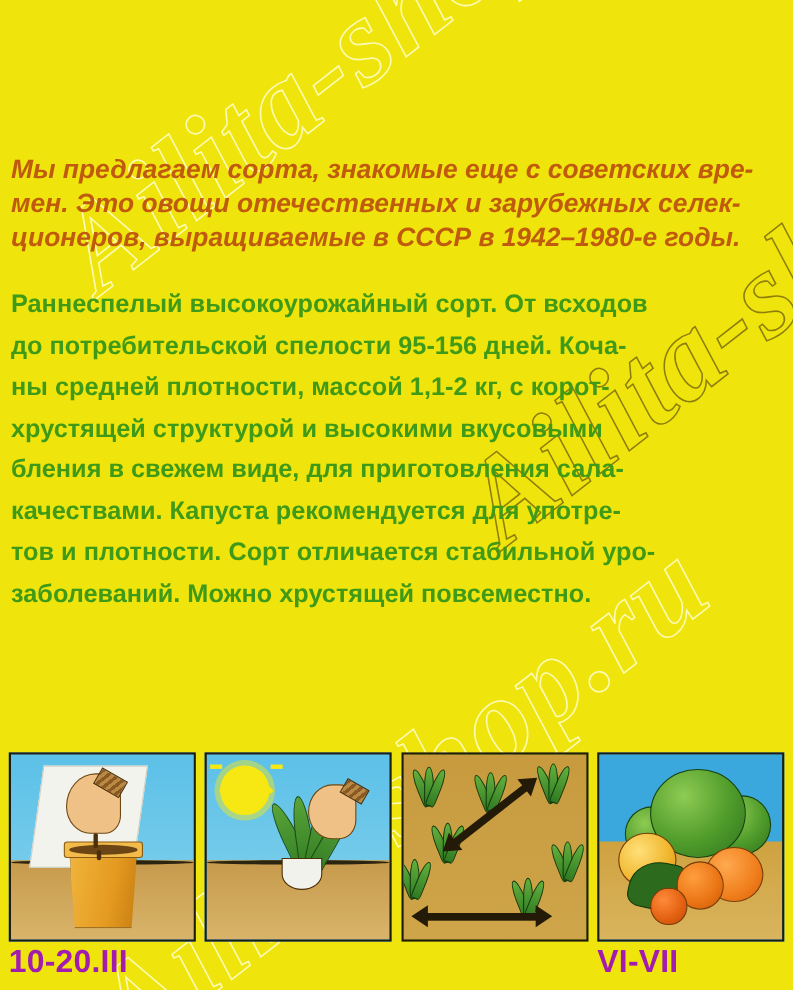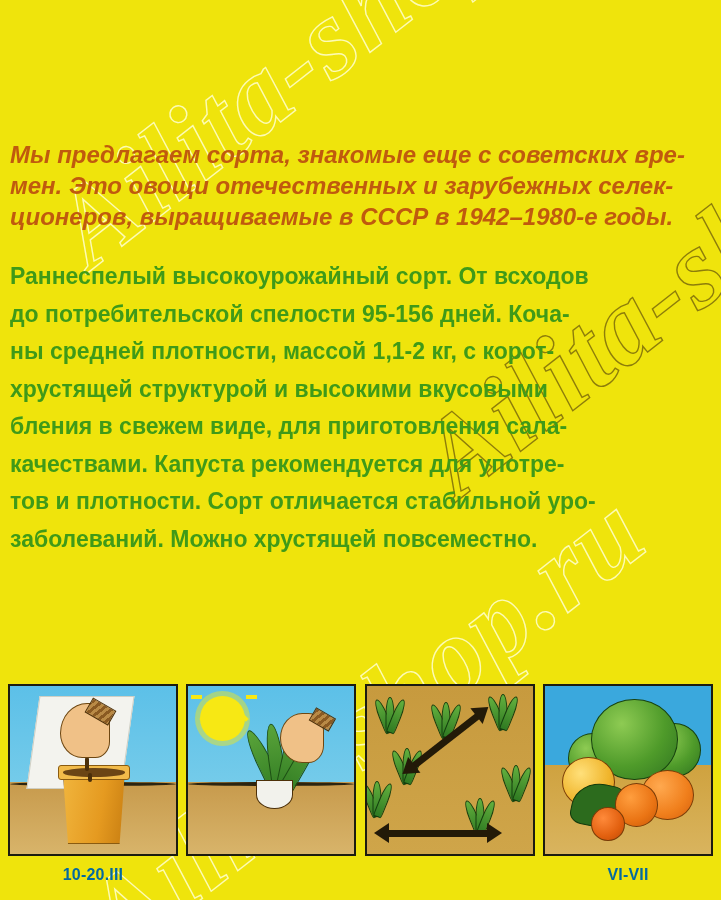--- a/index.html
+++ b/index.html
@@ -344,24 +344,23 @@
     position: absolute;
     left: 8px;
     top: 862px;
     width: 705px;
     display: flex;
     justify-content: space-between;
     z-index: 5;
   }
   .caption {
     width: 170px;
-    text-align: center;
-    color: #0369a1;
+    color: #a21caf;
     font-weight: 700;
-    font-size: 16px;
+    font-size: 29px;
     line-height: 26px;
     letter-spacing: 0.2px;
     font-family: "Liberation Sans", sans-serif;
   }
 </style>
 </head>
 <body>
 
 <div id="packet">
 

